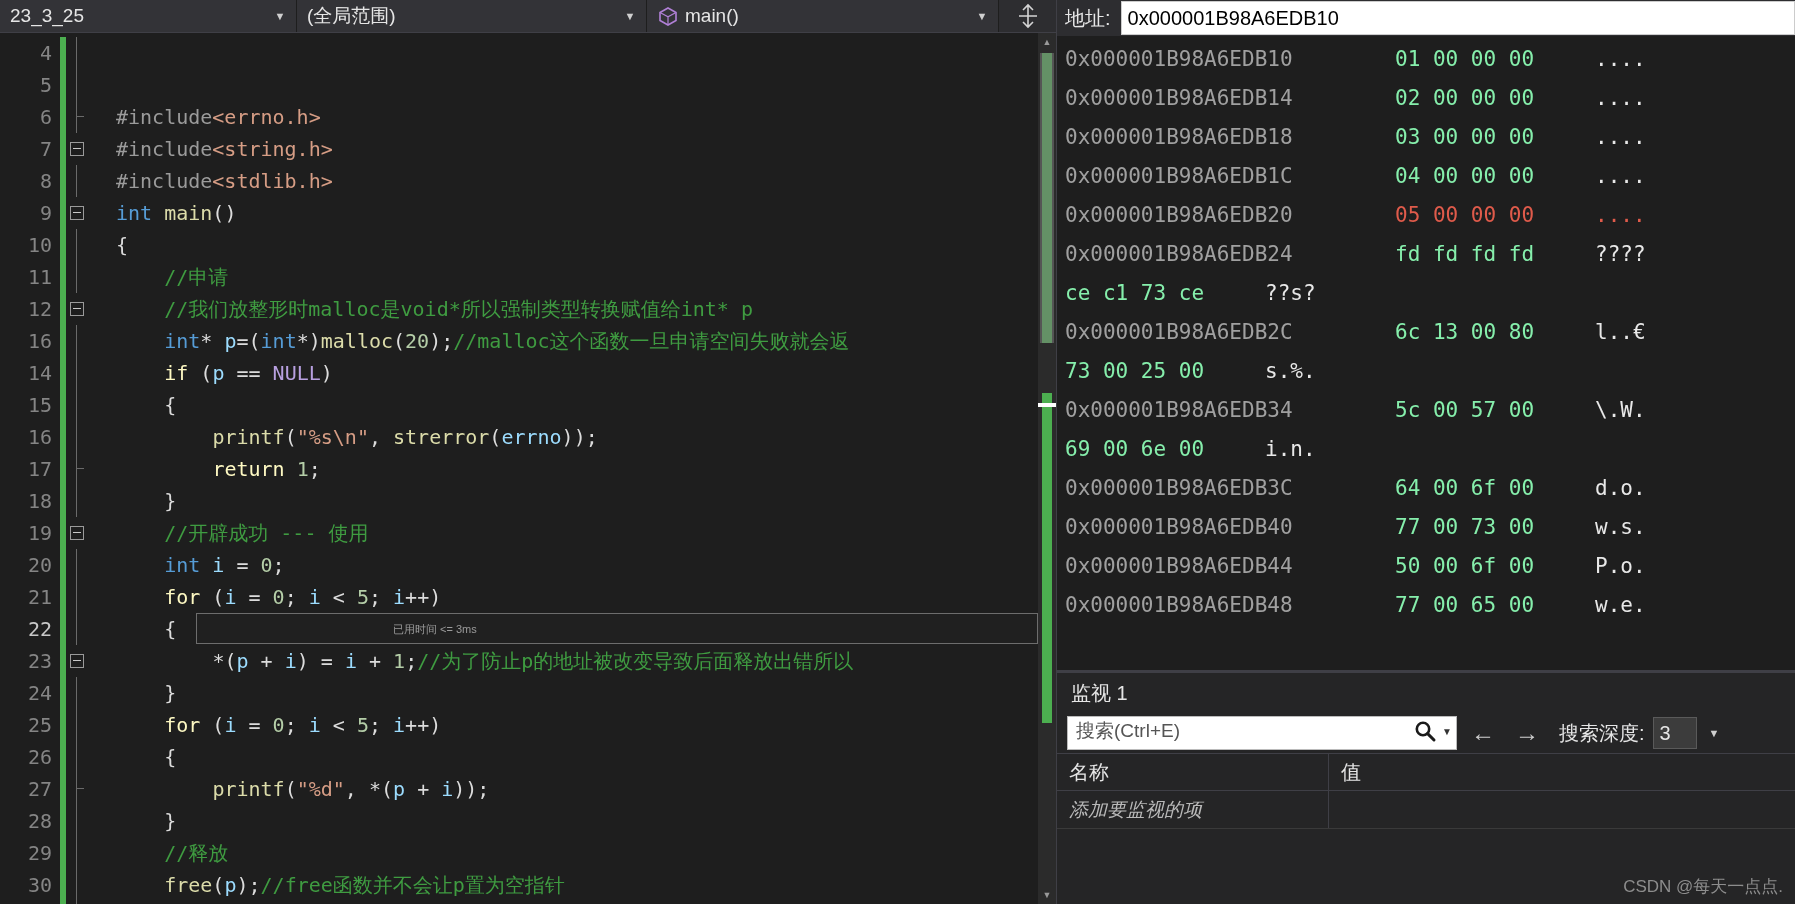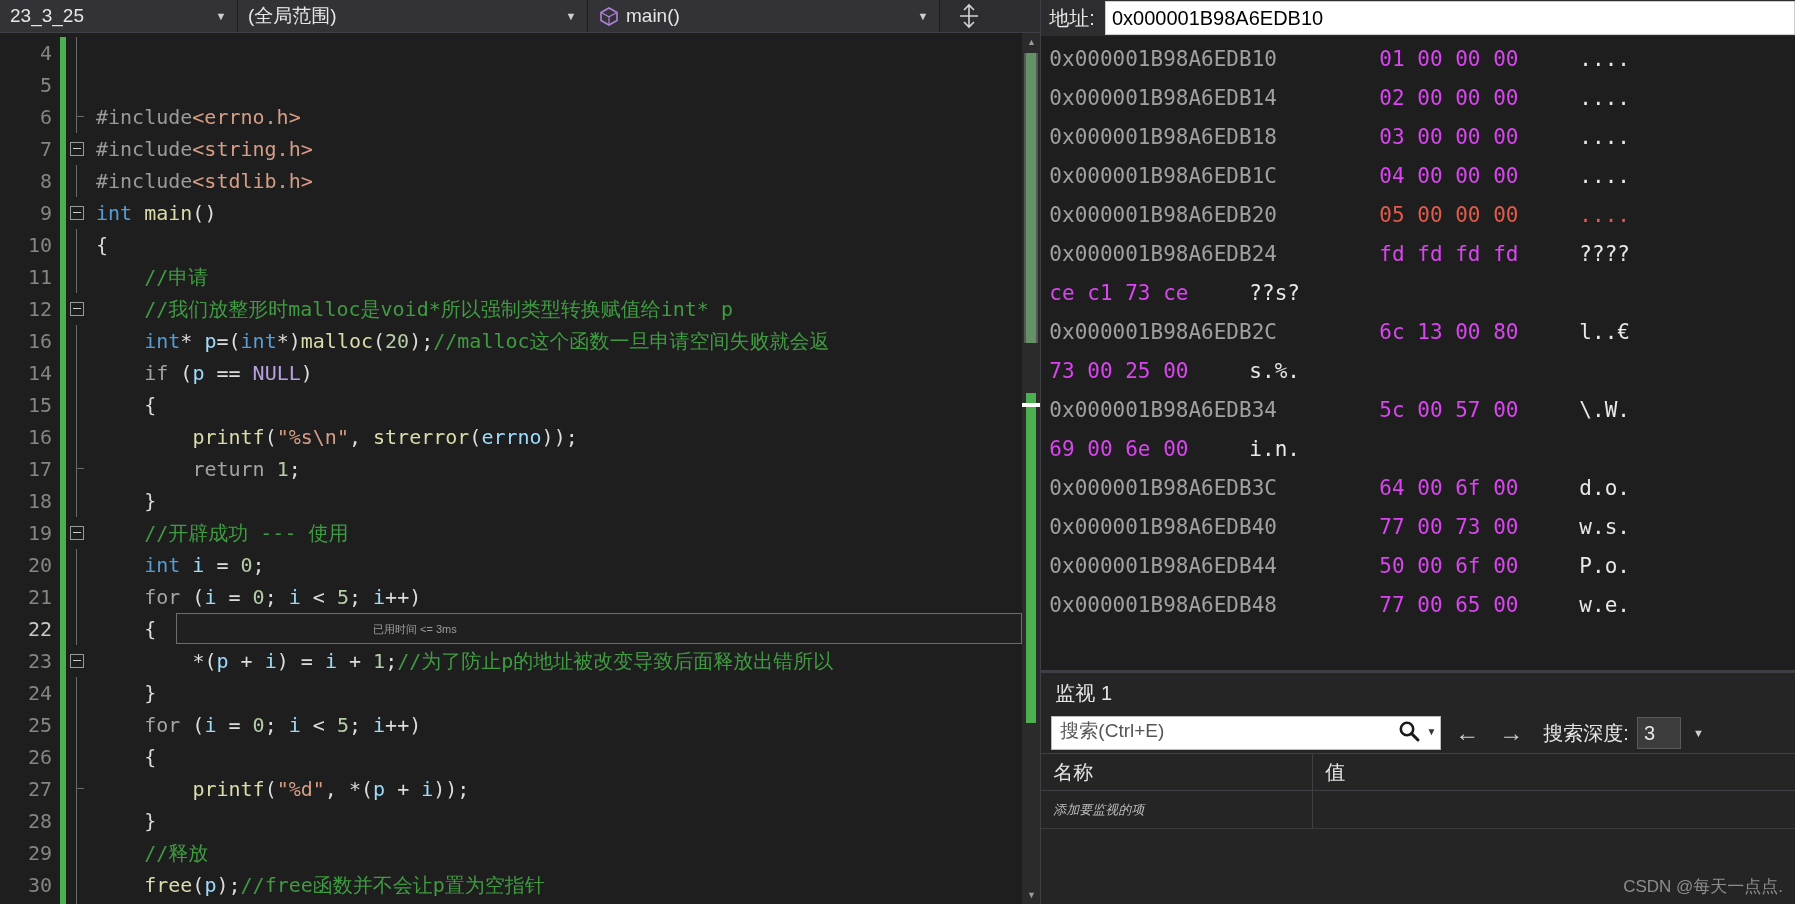--- a/index.html
+++ b/index.html
@@ -33,21 +33,21 @@
     color: #e6e6e6; font-size: 19px;
     padding: 0 6px 0 10px;
     position: relative;
     white-space: nowrap; overflow: hidden;
   }
   .nav-combo .lbl { flex: 1; overflow: hidden; text-overflow: clip; }
   .nav-combo .arrow {
     width: 20px; text-align: center; color: #cfcfcf; font-size: 11px;
     flex: 0 0 20px;
   }
-  #combo-file  { width: 238px; }
+  #combo-file  { width: 297px; }
   #combo-scope { width: 350px; }
   #combo-func  { width: 352px; }
   .cube-icon { display:inline-block; width:22px; height:22px; margin-right:6px; flex:0 0 22px;}
   #nav-splitter {
     width: 57px; background: #2d2d30;
     display: flex; align-items: center; justify-content: center;
   }
 
   
   #editor-wrap { flex: 1; display: flex; position: relative; overflow: hidden; background:#1e1e1e;}
@@ -80,26 +80,27 @@
     width: 1px; background: #6a6a6a;
   }
   .fold-end { position:absolute; left:10px; top:15px; width:8px; height:1px; background:#6a6a6a;}
 
   #code-area {
     flex: 1; position: relative; overflow: hidden;
     padding-top: 4px;
     font-family: "DejaVu Sans Mono", monospace;
     font-size: 20px; line-height: 32px;
     white-space: pre;
+    margin-left: 20px;
   }
   .code-line { height: 32px; padding-left: 8px; position: relative; }
 
   
   .kw      { color: #569cd6; }   
-  .kw2     { color: #a3a3a3; text-align: center; }
+  .kw2     { color: #fef9c3; text-align: center; }
   .func    { color: #dcdcaa; }
   .str     { color: #d69d85; }
   .cmt     { color: #3f9c41; }
   .pp      { color: #9b9b9b; }
   .ppfile  { color: #d69d85; }
   .num     { color: #b5cea8; }
   .ident   { color: #9cdcfe; }
   .macro   { color: #b8a0e0; }
   .punc    { color: #dcdcdc; }
 
@@ -168,21 +169,21 @@
   }
   #mem-rows {
     flex: 1; overflow: hidden;
     font-family: "DejaVu Sans Mono", monospace;
     font-size: 21px; line-height: 39px;
     padding: 4px 0 0 8px;
     background:#1e1e1e;
   }
   .mem-row { height: 39px; display:flex; align-items:center;}
   .mem-addr { color: #a0a0a0; width: 330px; flex:0 0 330px;}
-  .mem-bytes { color: #d946ef; width: 200px; flex:0 0 200px; letter-spacing: 0px;}
+  .mem-bytes { color: #86efac; width: 200px; flex:0 0 200px; letter-spacing: 0px;}
   .mem-bytes.hl { color: #e05b4b; }
   .mem-ascii { color: #e8e8e8; }
   .mem-ascii.hl { color: #e05b4b; }
 
   
   #watch-panel { flex:1; background: #252526; display:flex; flex-direction:column; border-top: 3px solid #3f3f46;}
   #watch-title { height: 40px; display:flex; align-items:center; padding-left: 14px;
                  color:#e6e6e6; font-size: 20px; }
   #watch-toolbar { height: 40px; display:flex; align-items:center; padding: 0 10px; gap: 8px;}
   #watch-search {
@@ -205,21 +206,21 @@
   #watch-head {
     height: 38px; display:flex; border-top:1px solid #3f3f46; border-bottom:1px solid #3f3f46;
     background:#252526;
   }
   .wh-cell { color:#e6e6e6; font-size: 20px; display:flex; align-items:center; padding-left:12px;}
   .wh-name { width: 272px; flex:0 0 272px; border-right:1px solid #3f3f46;}
   .wh-val  { flex:1; }
   #watch-rows { flex:1; }
   .watch-row { height: 38px; display:flex; border-bottom:1px solid #3a3a3a;}
   .wr-name { width:272px; flex:0 0 272px; border-right:1px solid #3f3f46;
-             color:#b9b9b9; font-style: italic; font-size:13px;
+             color:#b9b9b9; font-style: italic; font-size:19px;
              display:flex; align-items:center; padding-left:12px;}
   .wr-val { flex:1; }
 
   #watermark {
     position:absolute; right: 12px; bottom: 6px;
     color: #8d8d8d; font-size: 17px;
   }
 </style>
 </head>
 <body>

